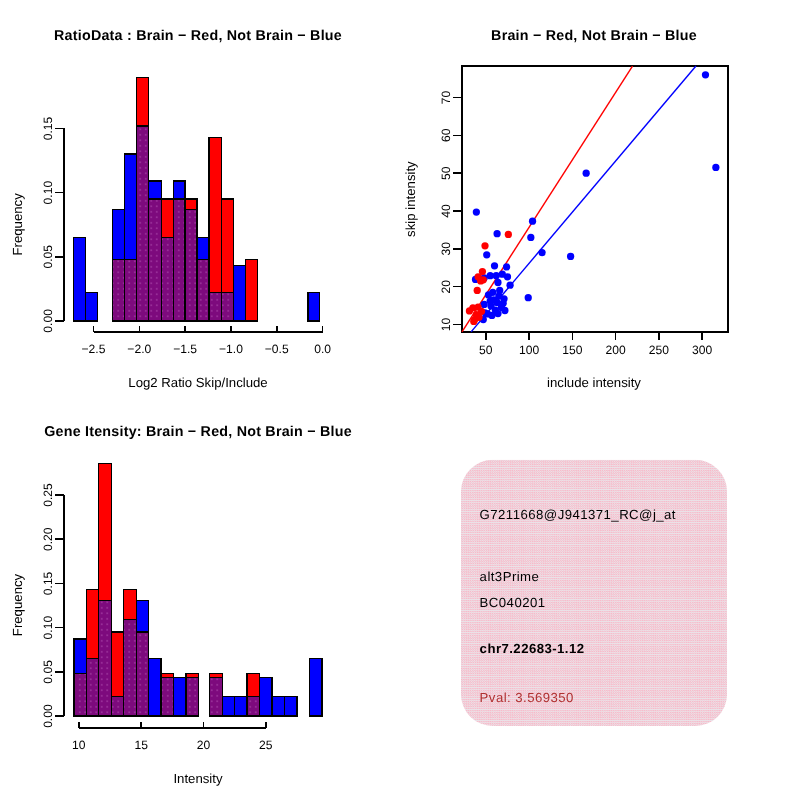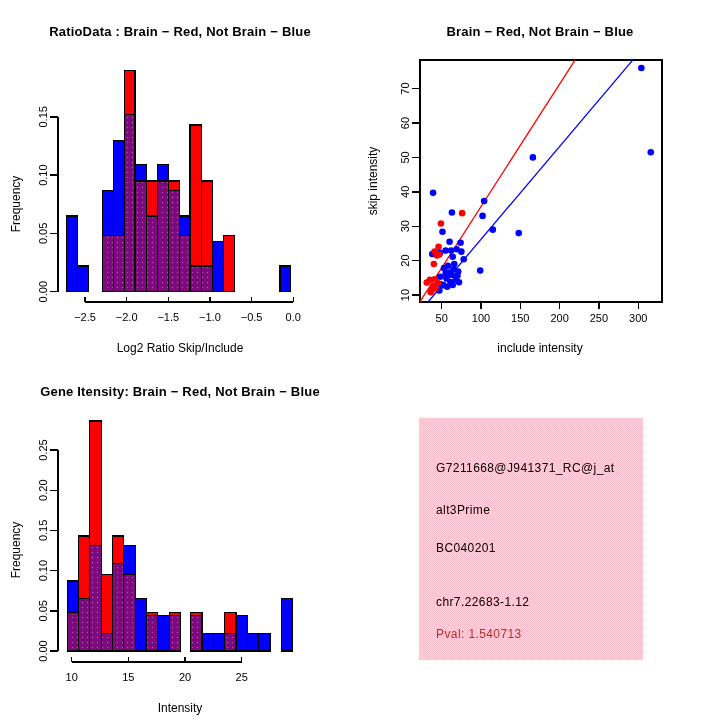--- a/index.html
+++ b/index.html
@@ -7,23 +7,23 @@
           font-family:"Liberation Sans",sans-serif;overflow:hidden;}
   .panel{position:absolute;width:360px;height:360px;margin:0;padding:0;}
   #panel-ratio-hist{left:0;top:0;}
   #panel-scatter{left:360px;top:0;}
   #panel-gene-hist{left:0;top:360px;}
   #panel-info{left:360px;top:360px;}
   svg{display:block;}
   .ct{font-family:"Liberation Sans",sans-serif;font-size:13px;font-weight:bold;letter-spacing:.2px;fill:#000;}
   .al{font-family:"Liberation Sans",sans-serif;font-size:12px;fill:#000;}
   .tl{font-family:"Liberation Sans",sans-serif;font-size:11px;fill:#000;}
-  .infobox-inner{position:absolute;left:59px;top:58px;width:224px;height:242px;
+  .infobox-inner{position:absolute;left:59px;top:58px;width:242px;height:242px;
       background:repeating-conic-gradient(#f8b9c8 0% 25%, #ebe1e7 0% 50%);
-      background-size:2px 2px;}
+      background-size:2px 2px;border-radius:29px;}
   .info-line{position:absolute;left:17px;font-size:12px;letter-spacing:.4px;
       color:#000;white-space:nowrap;line-height:13px;}
 </style>
 </head>
 <body>
 
 <div class="canvas">
 
   <figure class="panel" id="panel-ratio-hist">
     <svg id="svg-ratio-hist" width="360" height="360" viewBox="0 0 360 360">
@@ -238,20 +238,20 @@
         <text x="241.64999999999998" y="321" text-anchor="middle" class="tl">25</text>
         <text x="180" y="36" text-anchor="middle" class="ct">Gene Itensity: Brain − Red, Not Brain − Blue</text>
         <text x="180" y="352" text-anchor="middle" class="al">Intensity</text>
         <text transform="translate(16 190) rotate(-90)" text-anchor="middle" dy="4" class="al">Frequency</text>
       </svg>
   </figure>
 
   <div class="panel" id="panel-info">
     <div class="infobox-inner">
       <div class="info-line" style="top: 44px; color: rgb(0, 0, 0);">G7211668@J941371_RC@j_at</div>
-      <div class="info-line" style="top: 86px; color: rgb(0, 0, 0);">alt3Prime</div>
+      <div class="info-line" style="top: 100px; color: rgb(0, 0, 0);">alt3Prime</div>
       <div class="info-line" style="top: 124px; color: rgb(0, 0, 0);">BC040201</div>
-      <div class="info-line" style="top: 178px; color: rgb(0, 0, 0);">chr7.22683-1.12</div>
-      <div class="info-line" style="top: 210px; color: rgb(176, 48, 48);">Pval: 1.540713</div>
+      <div class="info-line" style="top: 166px; color: rgb(0, 0, 0); font-weight: bold;">chr7.22683-1.12</div>
+      <div class="info-line" style="top: 210px; color: rgb(176, 48, 48);">Pval: 3.569350</div>
     </div>
   </div>
 
 </div>
 
 </body></html>

